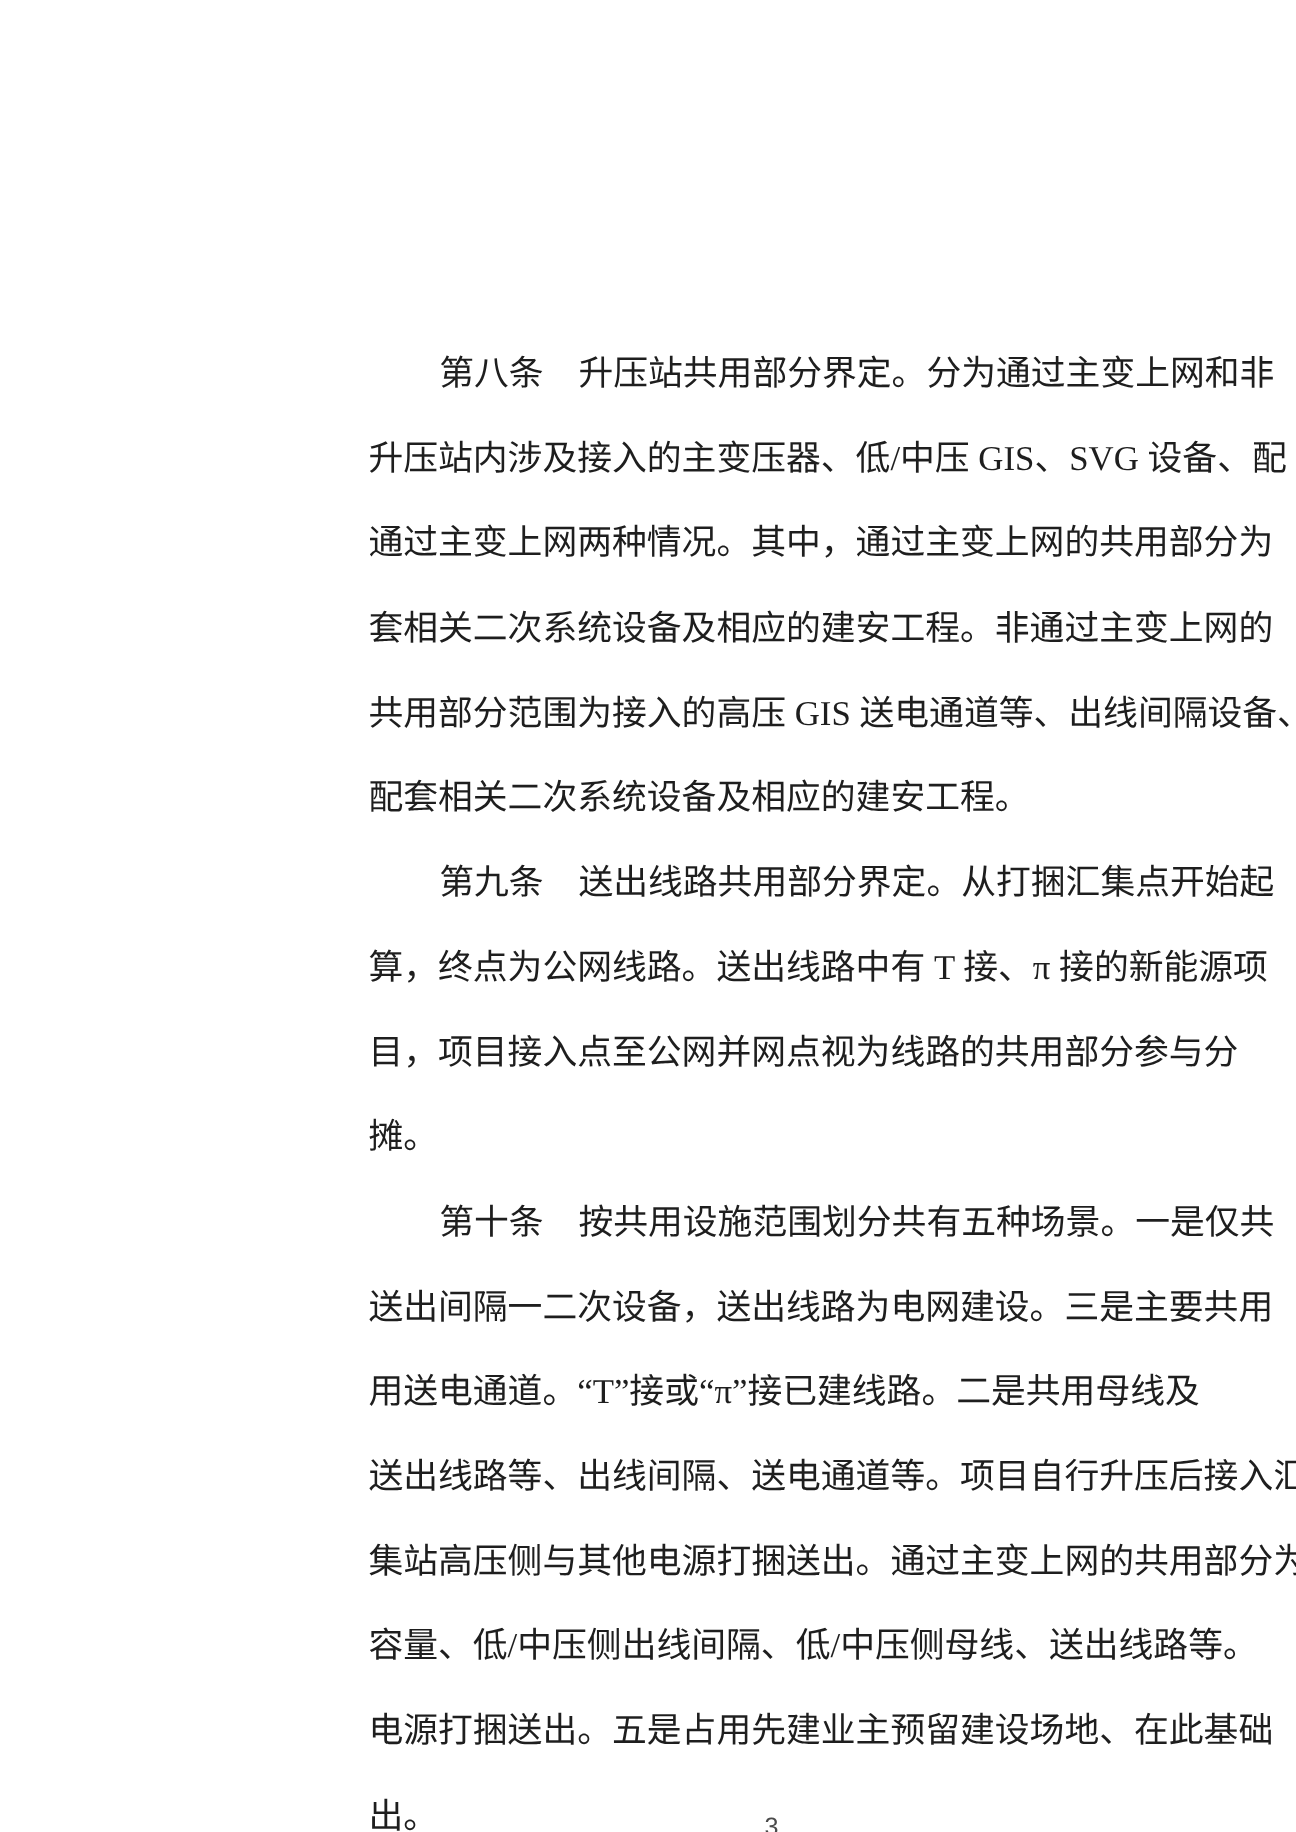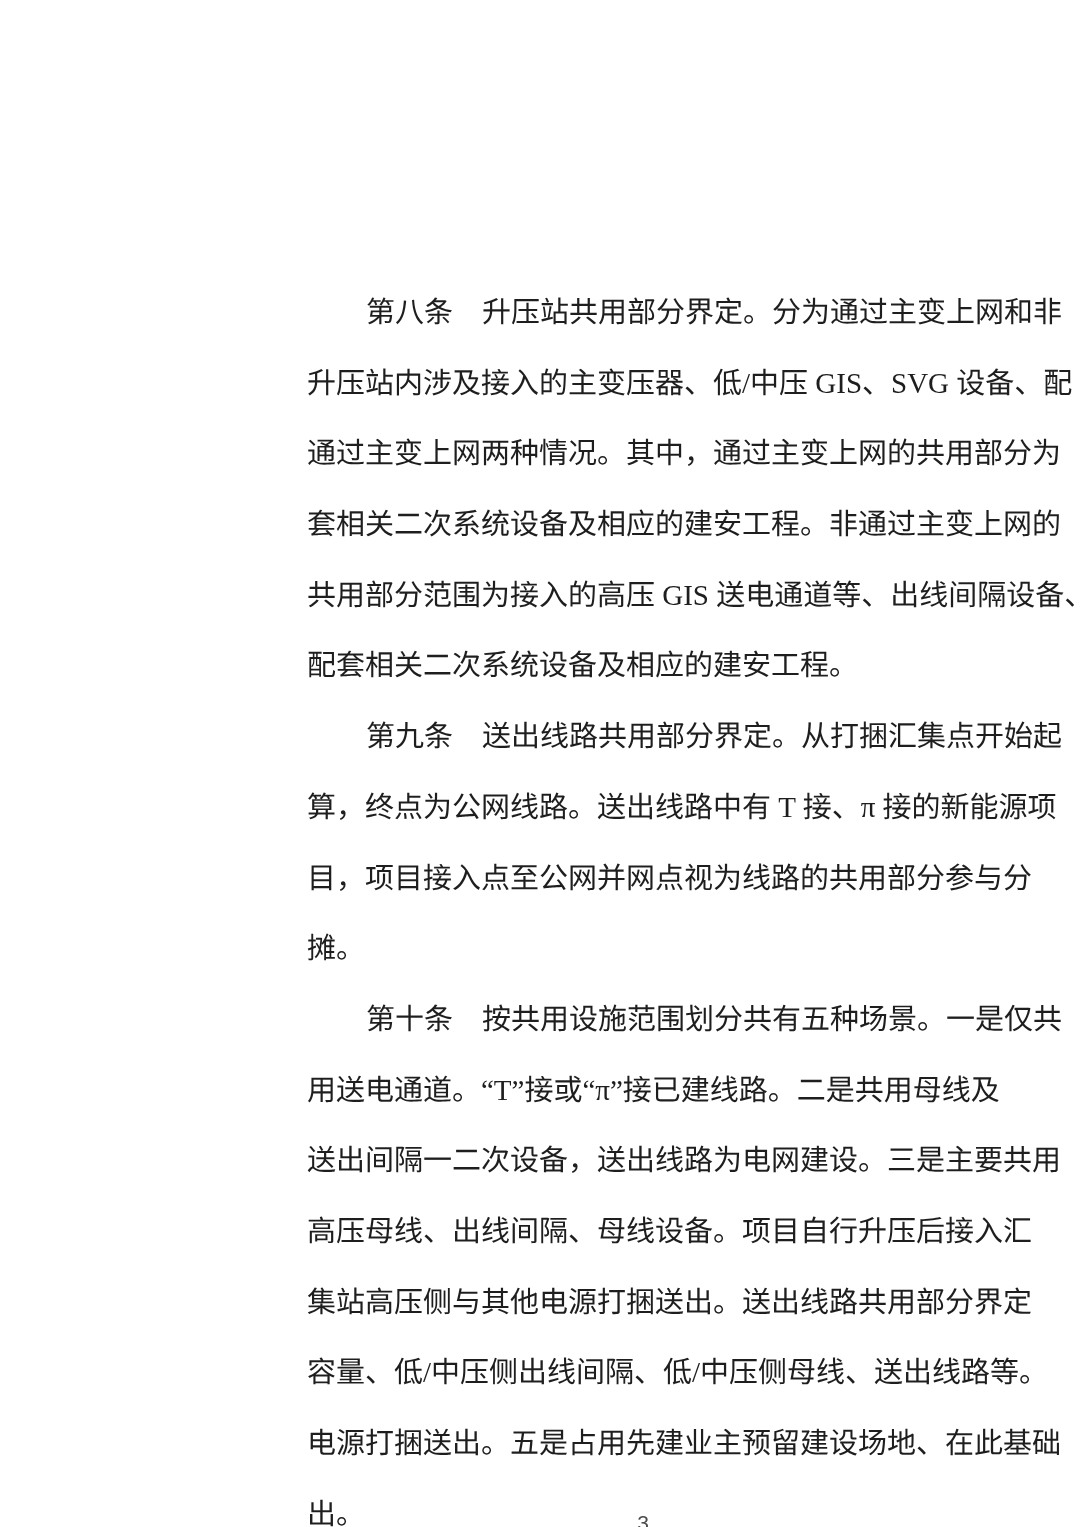--- a/index.html
+++ b/index.html
@@ -63,22 +63,22 @@
     <div class="line">升压站内涉及接入的主变压器、低/中压 GIS、SVG 设备、配</div>
     <div class="line">通过主变上网两种情况。其中，通过主变上网的共用部分为</div>
     <div class="line">套相关二次系统设备及相应的建安工程。非通过主变上网的</div>
     <div class="line">共用部分范围为接入的高压 GIS 送电通道等、出线间隔设备、</div>
     <div class="line flush">配套相关二次系统设备及相应的建安工程。</div>
     <div class="line indent">第九条　送出线路共用部分界定。从打捆汇集点开始起</div>
     <div class="line">算，终点为公网线路。送出线路中有 T 接、π 接的新能源项</div>
     <div class="line">目，项目接入点至公网并网点视为线路的共用部分参与分</div>
     <div class="line flush">摊。</div>
     <div class="line indent">第十条　按共用设施范围划分共有五种场景。一是仅共</div>
+    <div class="line">送出间隔一二次设备，送出线路为电网建设。三是主要共用</div>
     <div class="line">用送电通道。“T”接或“π”接已建线路。二是共用母线及</div>
-    <div class="line">送出间隔一二次设备，送出线路为电网建设。三是主要共用</div>
-    <div class="line">高压母线、出线间隔、母线设备。项目自行升压后接入汇</div>
-    <div class="line">集站高压侧与其他电源打捆送出。送出线路共用部分界定</div>
+    <div class="line">送出线路等、出线间隔、送电通道等。项目自行升压后接入汇</div>
+    <div class="line">集站高压侧与其他电源打捆送出。通过主变上网的共用部分为</div>
     <div class="line">容量、低/中压侧出线间隔、低/中压侧母线、送出线路等。</div>
     <div class="line">电源打捆送出。五是占用先建业主预留建设场地、在此基础</div>
     <div class="line flush">出。</div>
   </div>
   <div class="page-number">3</div>
 </div>
 
 </body></html>

